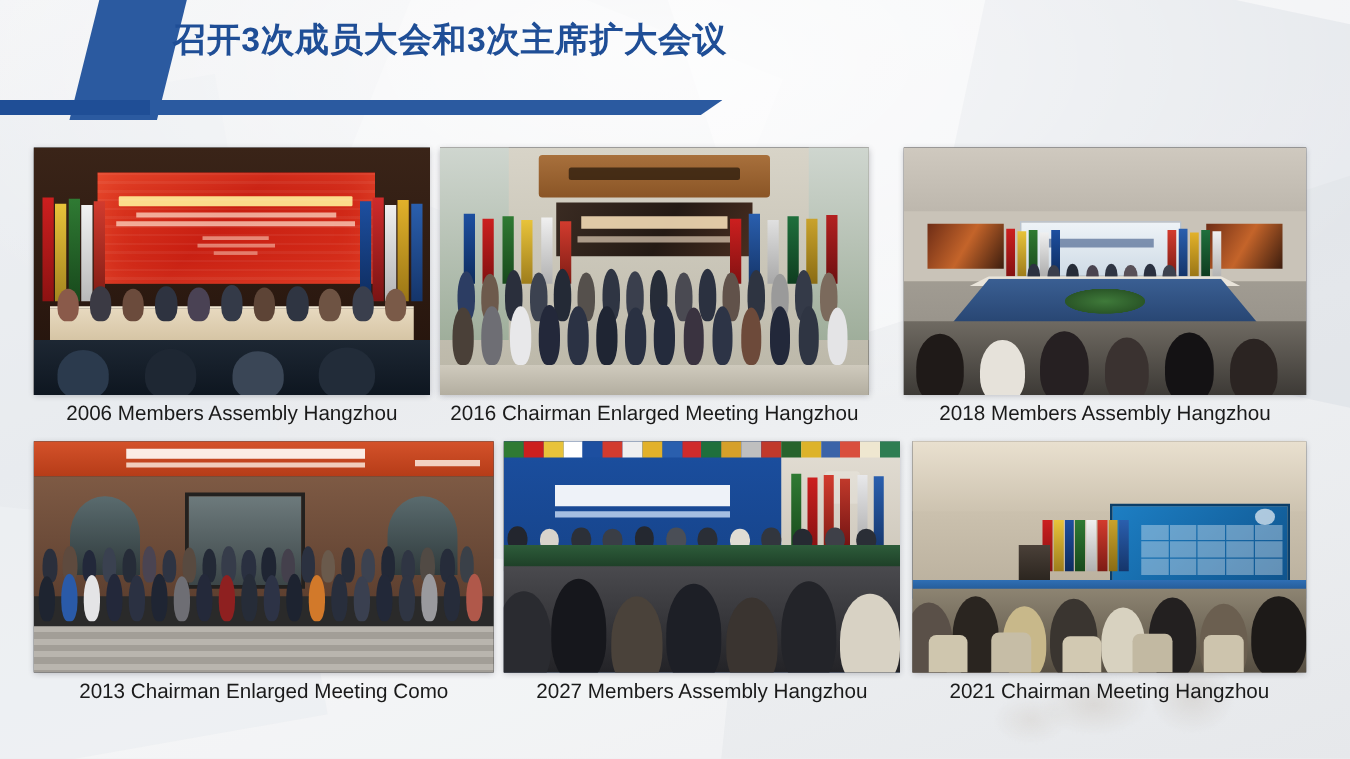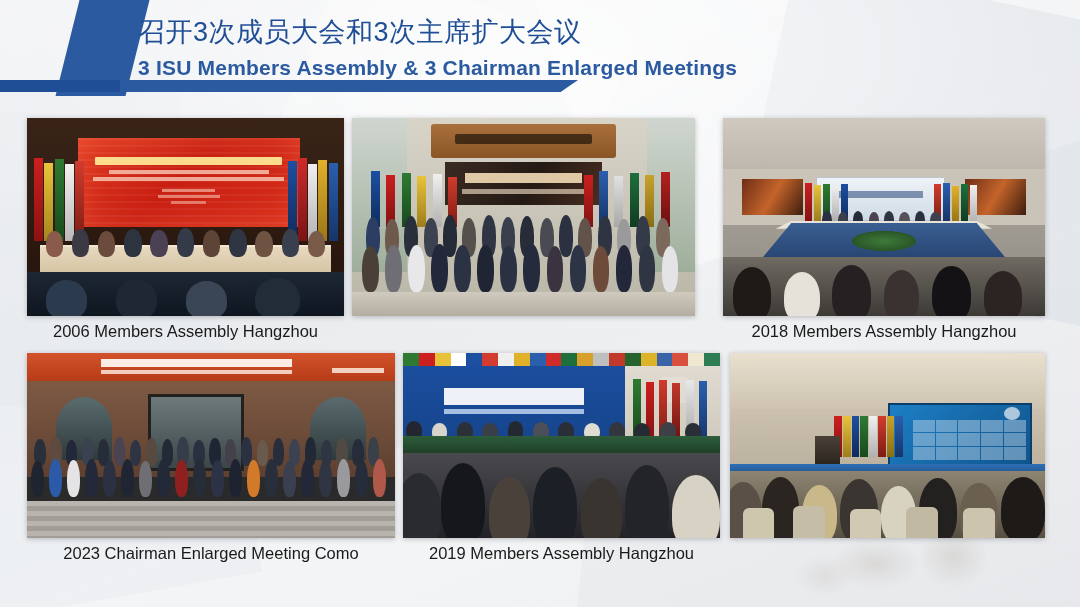--- a/index.html
+++ b/index.html
@@ -59,21 +59,21 @@
     background: #2b5aa0;
     clip-path: polygon(0 0, 100% 0, 97% 100%, 0 100%);
   }
   .header-bar-sub {
     position: absolute; left: 0; top: 80px;
     width: 120px; height: 12px;
     background: #1f4e96;
   }
   .title-block { position: absolute; left: 138px; top: 12px; }
   .title-cn {
-    font-size: 27px; font-weight: normal; color: #1f4e96;
+    font-size: 27px; font-weight: bold; color: #1f4e96;
     letter-spacing: 0.5px; line-height: 40px; white-space: nowrap;
   }
   .title-en {
     font-size: 21px; font-weight: bold; color: #2b5aa0;
     letter-spacing: 0.2px; line-height: 30px; white-space: nowrap;
     margin-top: 1px;
   }
 
   
   .grid { position: absolute; left: 0; top: 0; width: 1080px; height: 607px; }
@@ -229,21 +229,20 @@
   <div class="bg-sheen"></div>
   <div class="watermark"></div>
 </div>
 
 <div class="header">
   <div class="header-chevron"></div>
   <div class="header-bar"></div>
   <div class="header-bar-sub"></div>
   <div class="title-block">
     <div class="title-cn">召开3次成员大会和3次主席扩大会议</div>
-    <div class="title-en">3 ISU Members Assembly &amp; 3 Chairman Enlarged Meetings</div>
   </div>
 </div>
 
 <div class="grid">
 
   <div class="cell" style="left:27px; top:118px; width:317px; height:198px;">
     <div class="photo">
       <div class="p1-wall"></div>
       <div class="p1-banner">
         <div class="p1-b-t1"></div>
@@ -352,20 +351,21 @@
         <span class="person" style="left:50%;top:7%;width:5%;height:93%;background:#242b3c;"></span>
         <span class="person" style="left:57%;top:11%;width:5%;height:89%;background:#3a3340;"></span>
         <span class="person" style="left:64%;top:8%;width:5%;height:92%;background:#2d3446;"></span>
         <span class="person" style="left:71%;top:10%;width:5%;height:90%;background:#6d4a3a;"></span>
         <span class="person" style="left:78%;top:9%;width:5%;height:91%;background:#22283a;"></span>
         <span class="person" style="left:85%;top:8%;width:5%;height:92%;background:#2f3543;"></span>
         <span class="person" style="left:92%;top:10%;width:5%;height:90%;background:#e4e4e6;"></span>
       </div>
       <div class="p2-floor"></div>
     </div>
+    <div class="caption" style="top:204px;">2016 Chairman Enlarged Meeting Hangzhou</div>
   </div>
 
   <div class="cell" style="left:723px; top:118px; width:322px; height:198px;">
     <div class="photo">
       <div class="p3-ceil"></div>
       <div class="p3-backwall"></div>
       <div class="p3-scr-l"></div>
       <div class="p3-scr-r"></div>
       <div class="p3-scr-c"></div>
       <div class="p3-scr-txt"></div>
@@ -462,21 +462,21 @@
         <span class="person" style="left:60%;top:8%;width:3.6%;height:92%;background:#d2792a;"></span>
         <span class="person" style="left:65%;top:6%;width:3.6%;height:94%;background:#282e3c;"></span>
         <span class="person" style="left:70%;top:10%;width:3.6%;height:90%;background:#3a4050;"></span>
         <span class="person" style="left:75%;top:5%;width:3.6%;height:95%;background:#222838;"></span>
         <span class="person" style="left:80%;top:8%;width:3.6%;height:92%;background:#2f3543;"></span>
         <span class="person" style="left:85%;top:6%;width:3.6%;height:94%;background:#9a9a9e;"></span>
         <span class="person" style="left:90%;top:9%;width:3.6%;height:91%;background:#262c3a;"></span>
         <span class="person" style="left:95%;top:6%;width:3.6%;height:94%;background:#b0584a;"></span>
       </div>
     </div>
-    <div class="caption" style="top:191px;">2023 Chairman Enlarged Meeting Como</div>
+    <div class="caption" style="top:191px;">2013 Chairman Enlarged Meeting Como</div>
   </div>
 
   <div class="cell" style="left:403px; top:353px; width:317px; height:185px;">
     <div class="photo">
       <div class="p5-bg"></div>
       <div class="p5-right"></div>
       <div class="p5-flags">
         <i style="background:#2f7a33"></i>
           <i style="background:#cc1f1f"></i>
           <i style="background:#e8c33a"></i>
@@ -529,21 +529,21 @@
       <div class="p5-front">
         <span class="person" style="left:-2%;top:24%;width:14%;height:90%;background:#2a2b30;"></span>
         <span class="person" style="left:12%;top:12%;width:14%;height:96%;background:#16171c;"></span>
         <span class="person" style="left:27%;top:28%;width:13%;height:86%;background:#4a423a;"></span>
         <span class="person" style="left:41%;top:16%;width:14%;height:94%;background:#1d1f26;"></span>
         <span class="person" style="left:56%;top:30%;width:13%;height:84%;background:#3a3430;"></span>
         <span class="person" style="left:70%;top:14%;width:14%;height:96%;background:#232429;"></span>
         <span class="person" style="left:85%;top:26%;width:15%;height:88%;background:#d8d2c4;"></span>
       </div>
     </div>
-    <div class="caption" style="top:191px;">2019 Members Assembly Hangzhou</div>
+    <div class="caption" style="top:191px;">2027 Members Assembly Hangzhou</div>
   </div>
 
   <div class="cell" style="left:730px; top:353px; width:315px; height:185px;">
     <div class="photo">
       <div class="p6-bg"></div>
       <div class="p6-ceil"></div>
       <div class="p6-screen"></div>
       <div class="p6-slogo"></div>
       <div class="p6-tiles">
         <i></i>
@@ -586,15 +586,16 @@
       </div>
 
       <div class="abs" style="left:0;bottom:0;width:100%;height:20%;">
         <span class="abs" style="left:4%;bottom:0;width:10%;height:80%;background:#cfc6ae;border-radius:6px 6px 0 0;"></span>
         <span class="abs" style="left:20%;bottom:0;width:10%;height:86%;background:#c6bda6;border-radius:6px 6px 0 0;"></span>
         <span class="abs" style="left:38%;bottom:0;width:10%;height:78%;background:#d2c9b2;border-radius:6px 6px 0 0;"></span>
         <span class="abs" style="left:56%;bottom:0;width:10%;height:84%;background:#c2b9a2;border-radius:6px 6px 0 0;"></span>
         <span class="abs" style="left:74%;bottom:0;width:10%;height:80%;background:#cdc4ad;border-radius:6px 6px 0 0;"></span>
       </div>
     </div>
+    <div class="caption" style="top:191px;">2021 Chairman Meeting Hangzhou</div>
   </div>
 
 </div>
 
 </body></html>

